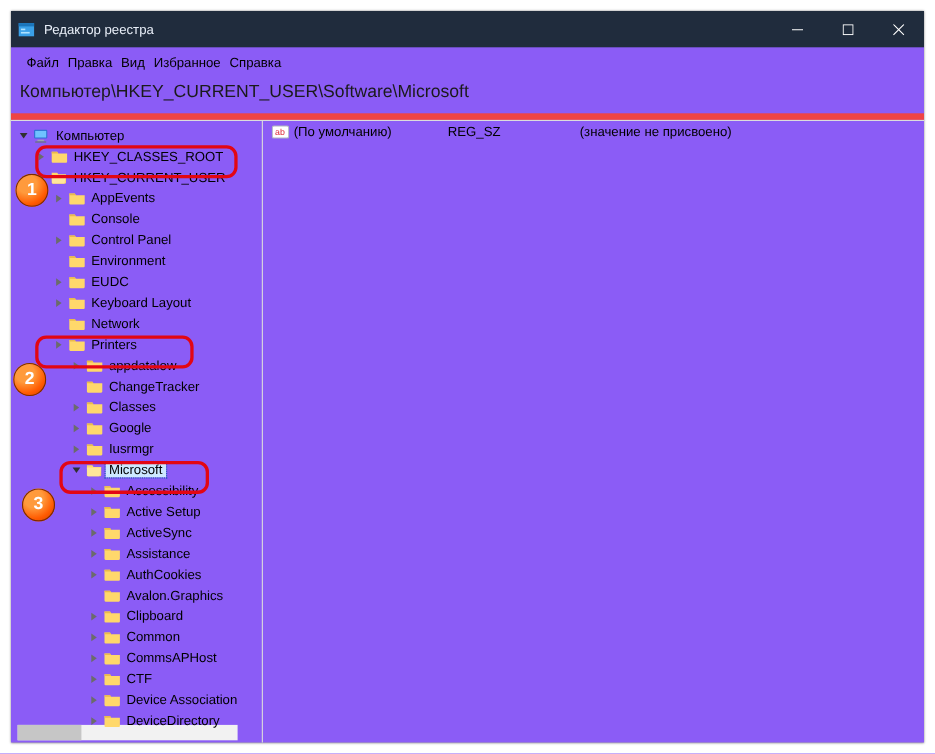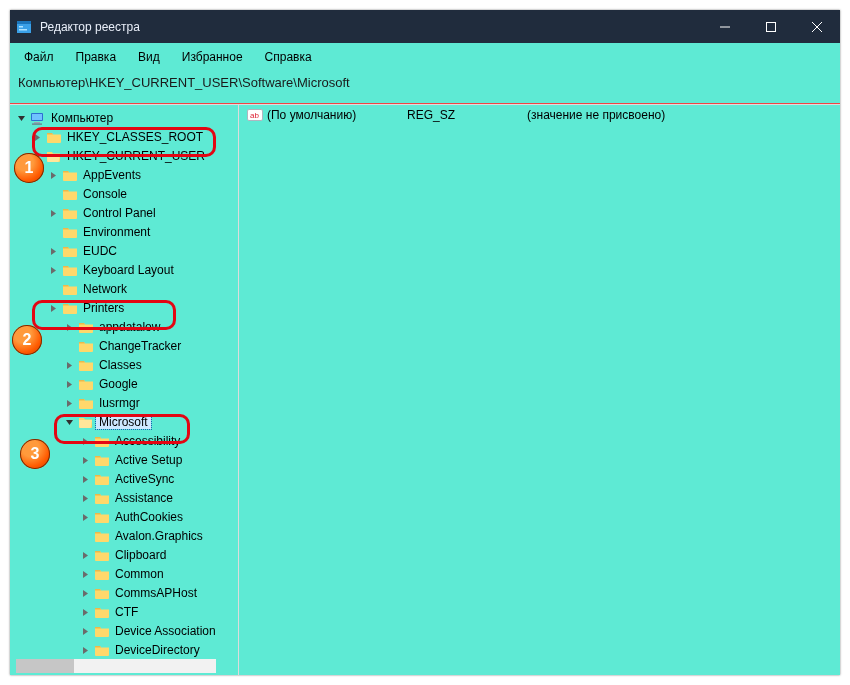--- a/index.html
+++ b/index.html
@@ -1,25 +1,25 @@
 <!DOCTYPE html>
 <html><head>
 <meta charset="utf-8">
 <style>
 body{margin:0;padding:10px;background:#fff;font-family:"Segoe UI",Arial,sans-serif;font-size:12px;color:#000;user-select:none}
-.window{width:830px;height:665px;display:flex;flex-direction:column;box-shadow:0 0 2px rgba(0,0,0,.5);position:relative;background:#5eead4}
+.window{width:830px;height:665px;display:flex;flex-direction:column;box-shadow:0 0 2px rgba(0,0,0,.5);position:relative;background:#8b5cf6}
 .titlebar{height:33px;background:#202c3d;color:#fff;display:flex;align-items:center;padding:0 0 0 6px;flex:none}
 .titlebar .ico{width:16px;height:16px;margin-right:8px;flex:none}
 .titlebar .ico svg{display:block}
 .titlebar .title{flex:1;font-size:12px;color:#e8eef8}
 .winbtns{display:flex;height:100%}
 .winbtn{width:46px;display:flex;align-items:center;justify-content:center;color:#fff;font-size:10px;font-family:"Segoe UI",Arial,sans-serif}
-.menubar{height:24px;display:flex;align-items:center;gap:14px;padding:2px 10px;flex:none;font-size:12px}
+.menubar{height:24px;display:flex;align-items:center;padding:2px 10px;flex:none;font-size:12px}
 .menubar span{padding:2px 4px}
-.addressbar{height:22px;padding:4px 8px 6px 8px;flex:none;font-size:13px;color:#1a1a1a;border-bottom:1px solid #ef4444}
+.addressbar{height:22px;padding:4px 8px 6px 8px;flex:none;font-size:16px;color:#1a1a1a;border-bottom:6px solid #ef4444}
 .body{flex:1;display:flex;min-height:0;border-top:1px solid #dcdcdc}
 .tree{width:228px;overflow:auto;border-right:1px solid #dcdcdc;padding-top:4px;position:relative}
 .list{flex:1;display:flex;flex-direction:column}
 .cols{display:flex;border-bottom:1px solid #e4e4e4;height:22px;align-items:center;font-size:12px;color:#1a1a1a}
 .col{padding-left:8px;box-sizing:border-box;height:100%;display:flex;align-items:center;border-right:1px solid #e4e4e4}
 .c1{width:160px}.c2{width:120px}.c3{flex:1;border-right:0}
 .rows{flex:1;overflow:auto}
 .row{display:flex;height:20px;align-items:flex-end}
 .cell{padding-left:8px;box-sizing:border-box;height:100%;display:flex;align-items:center;font-size:12px}
 .valico{width:16px;height:16px;margin-right:4px;flex:none}

